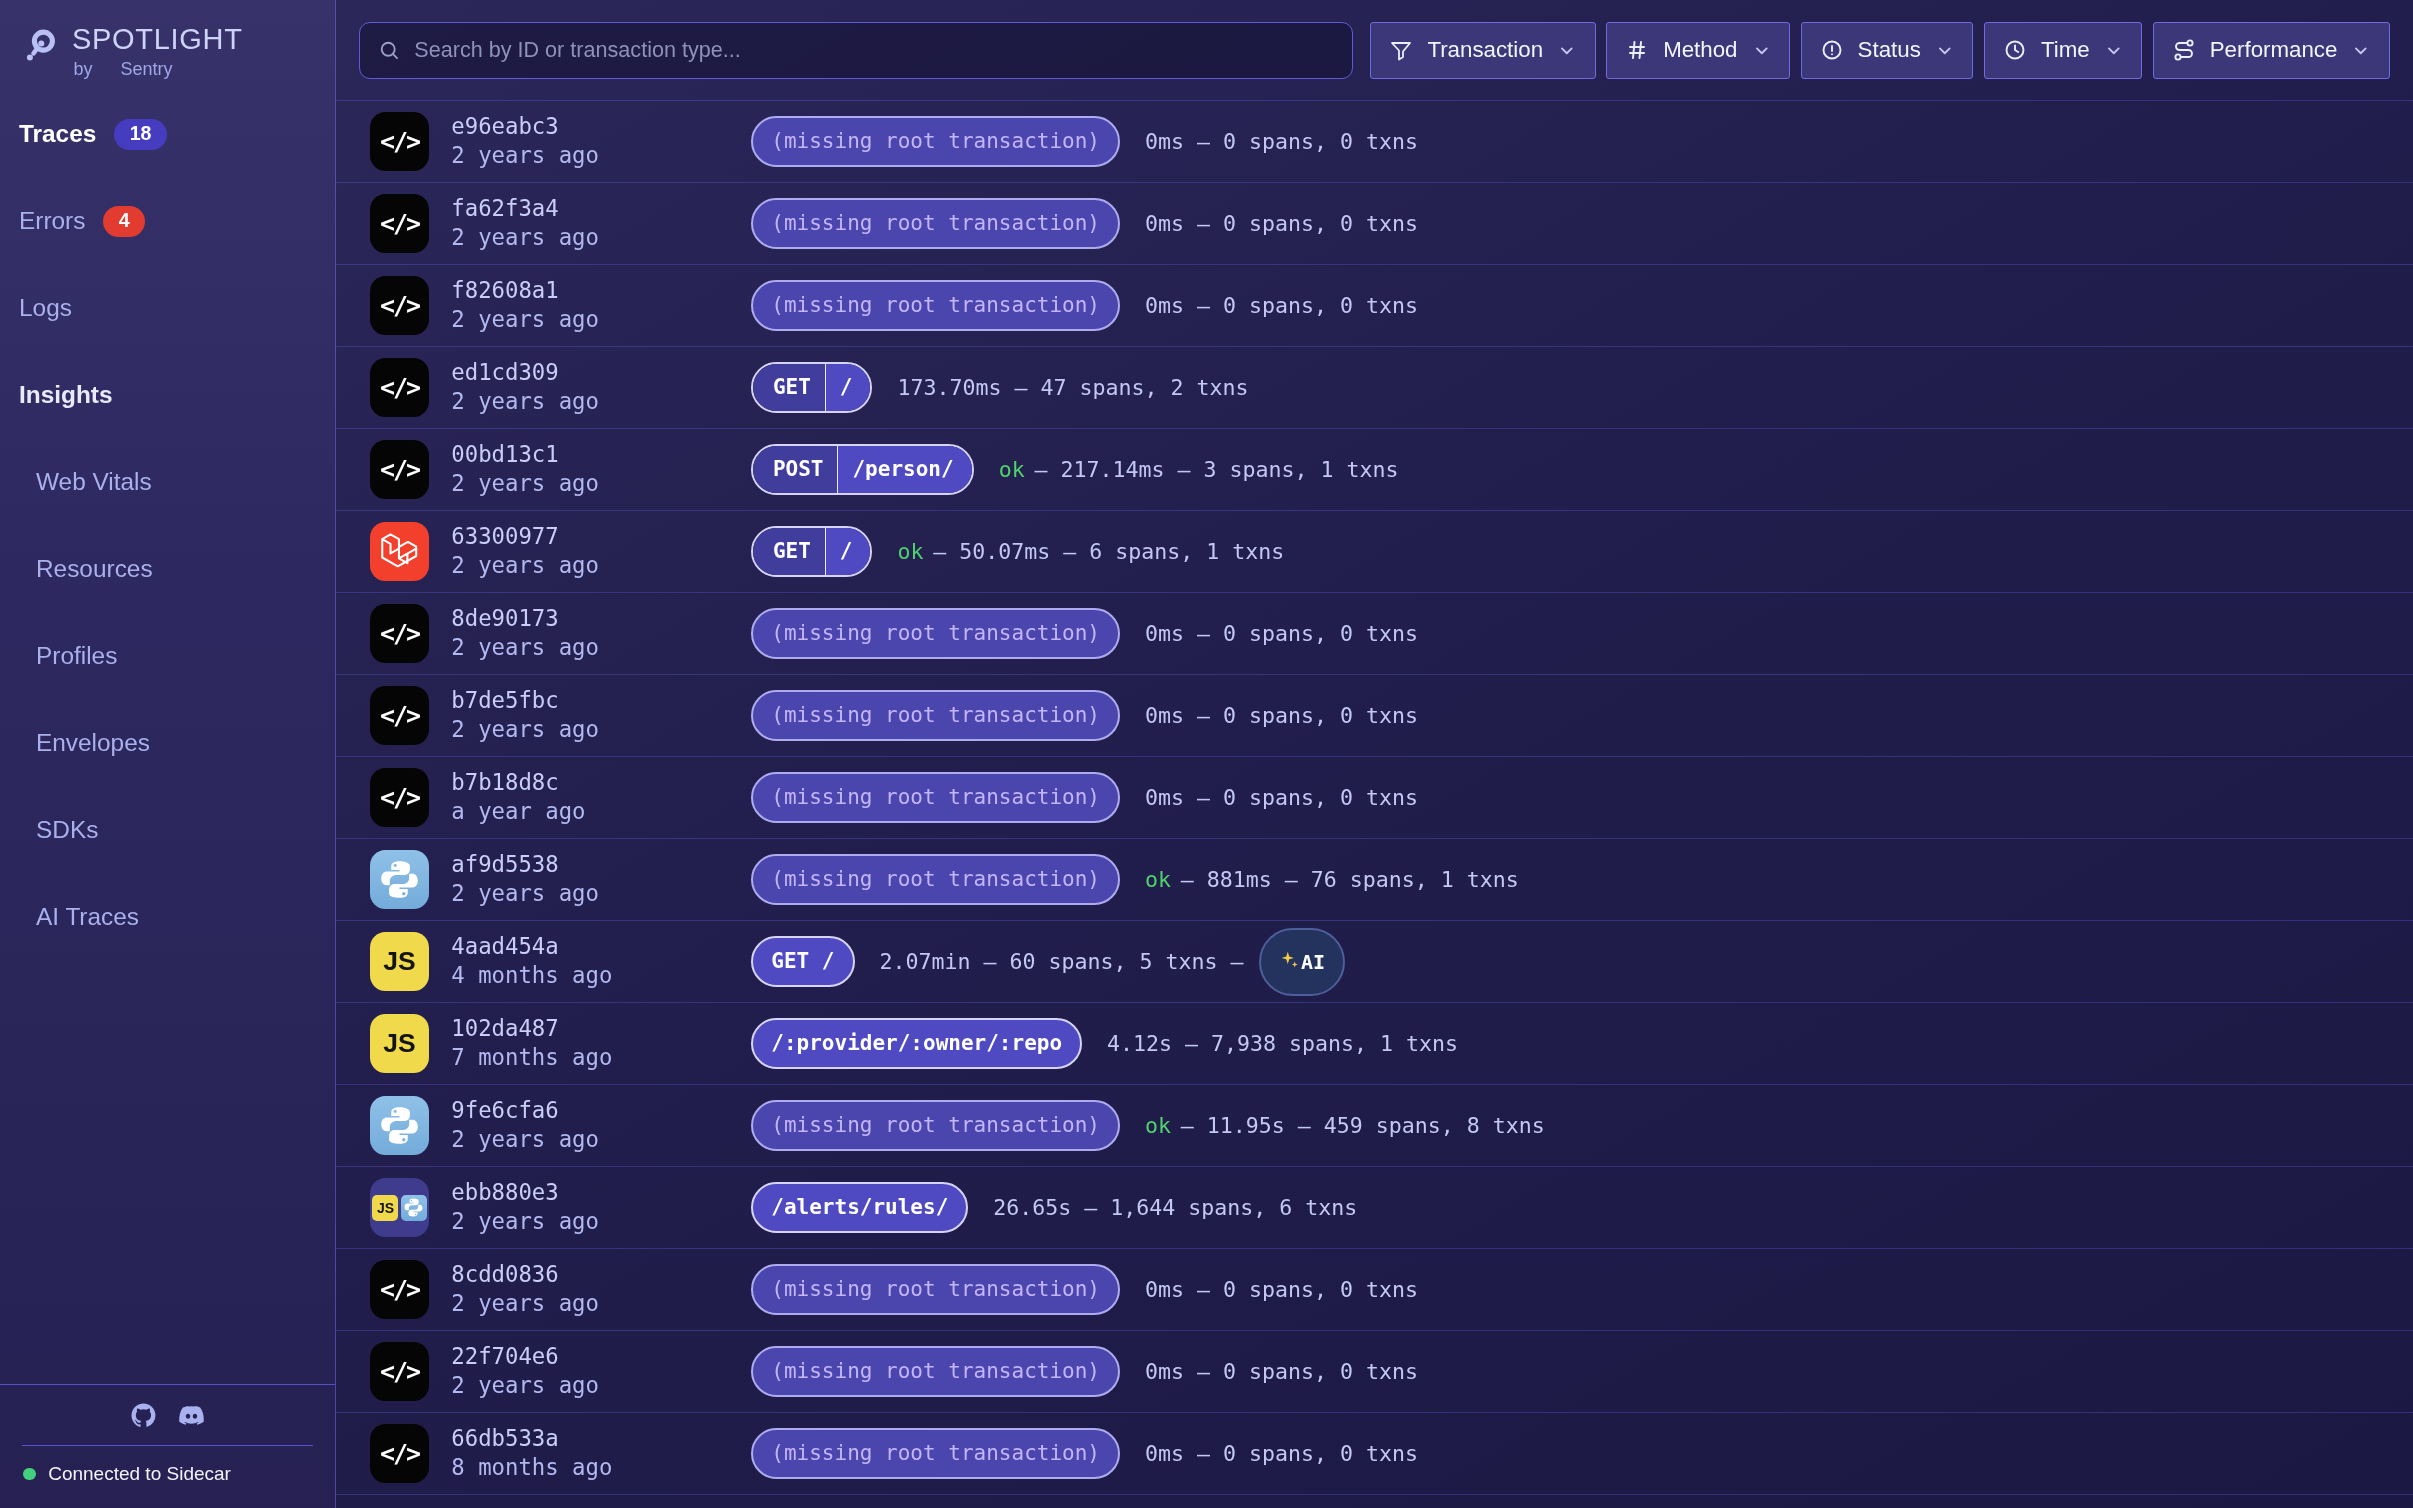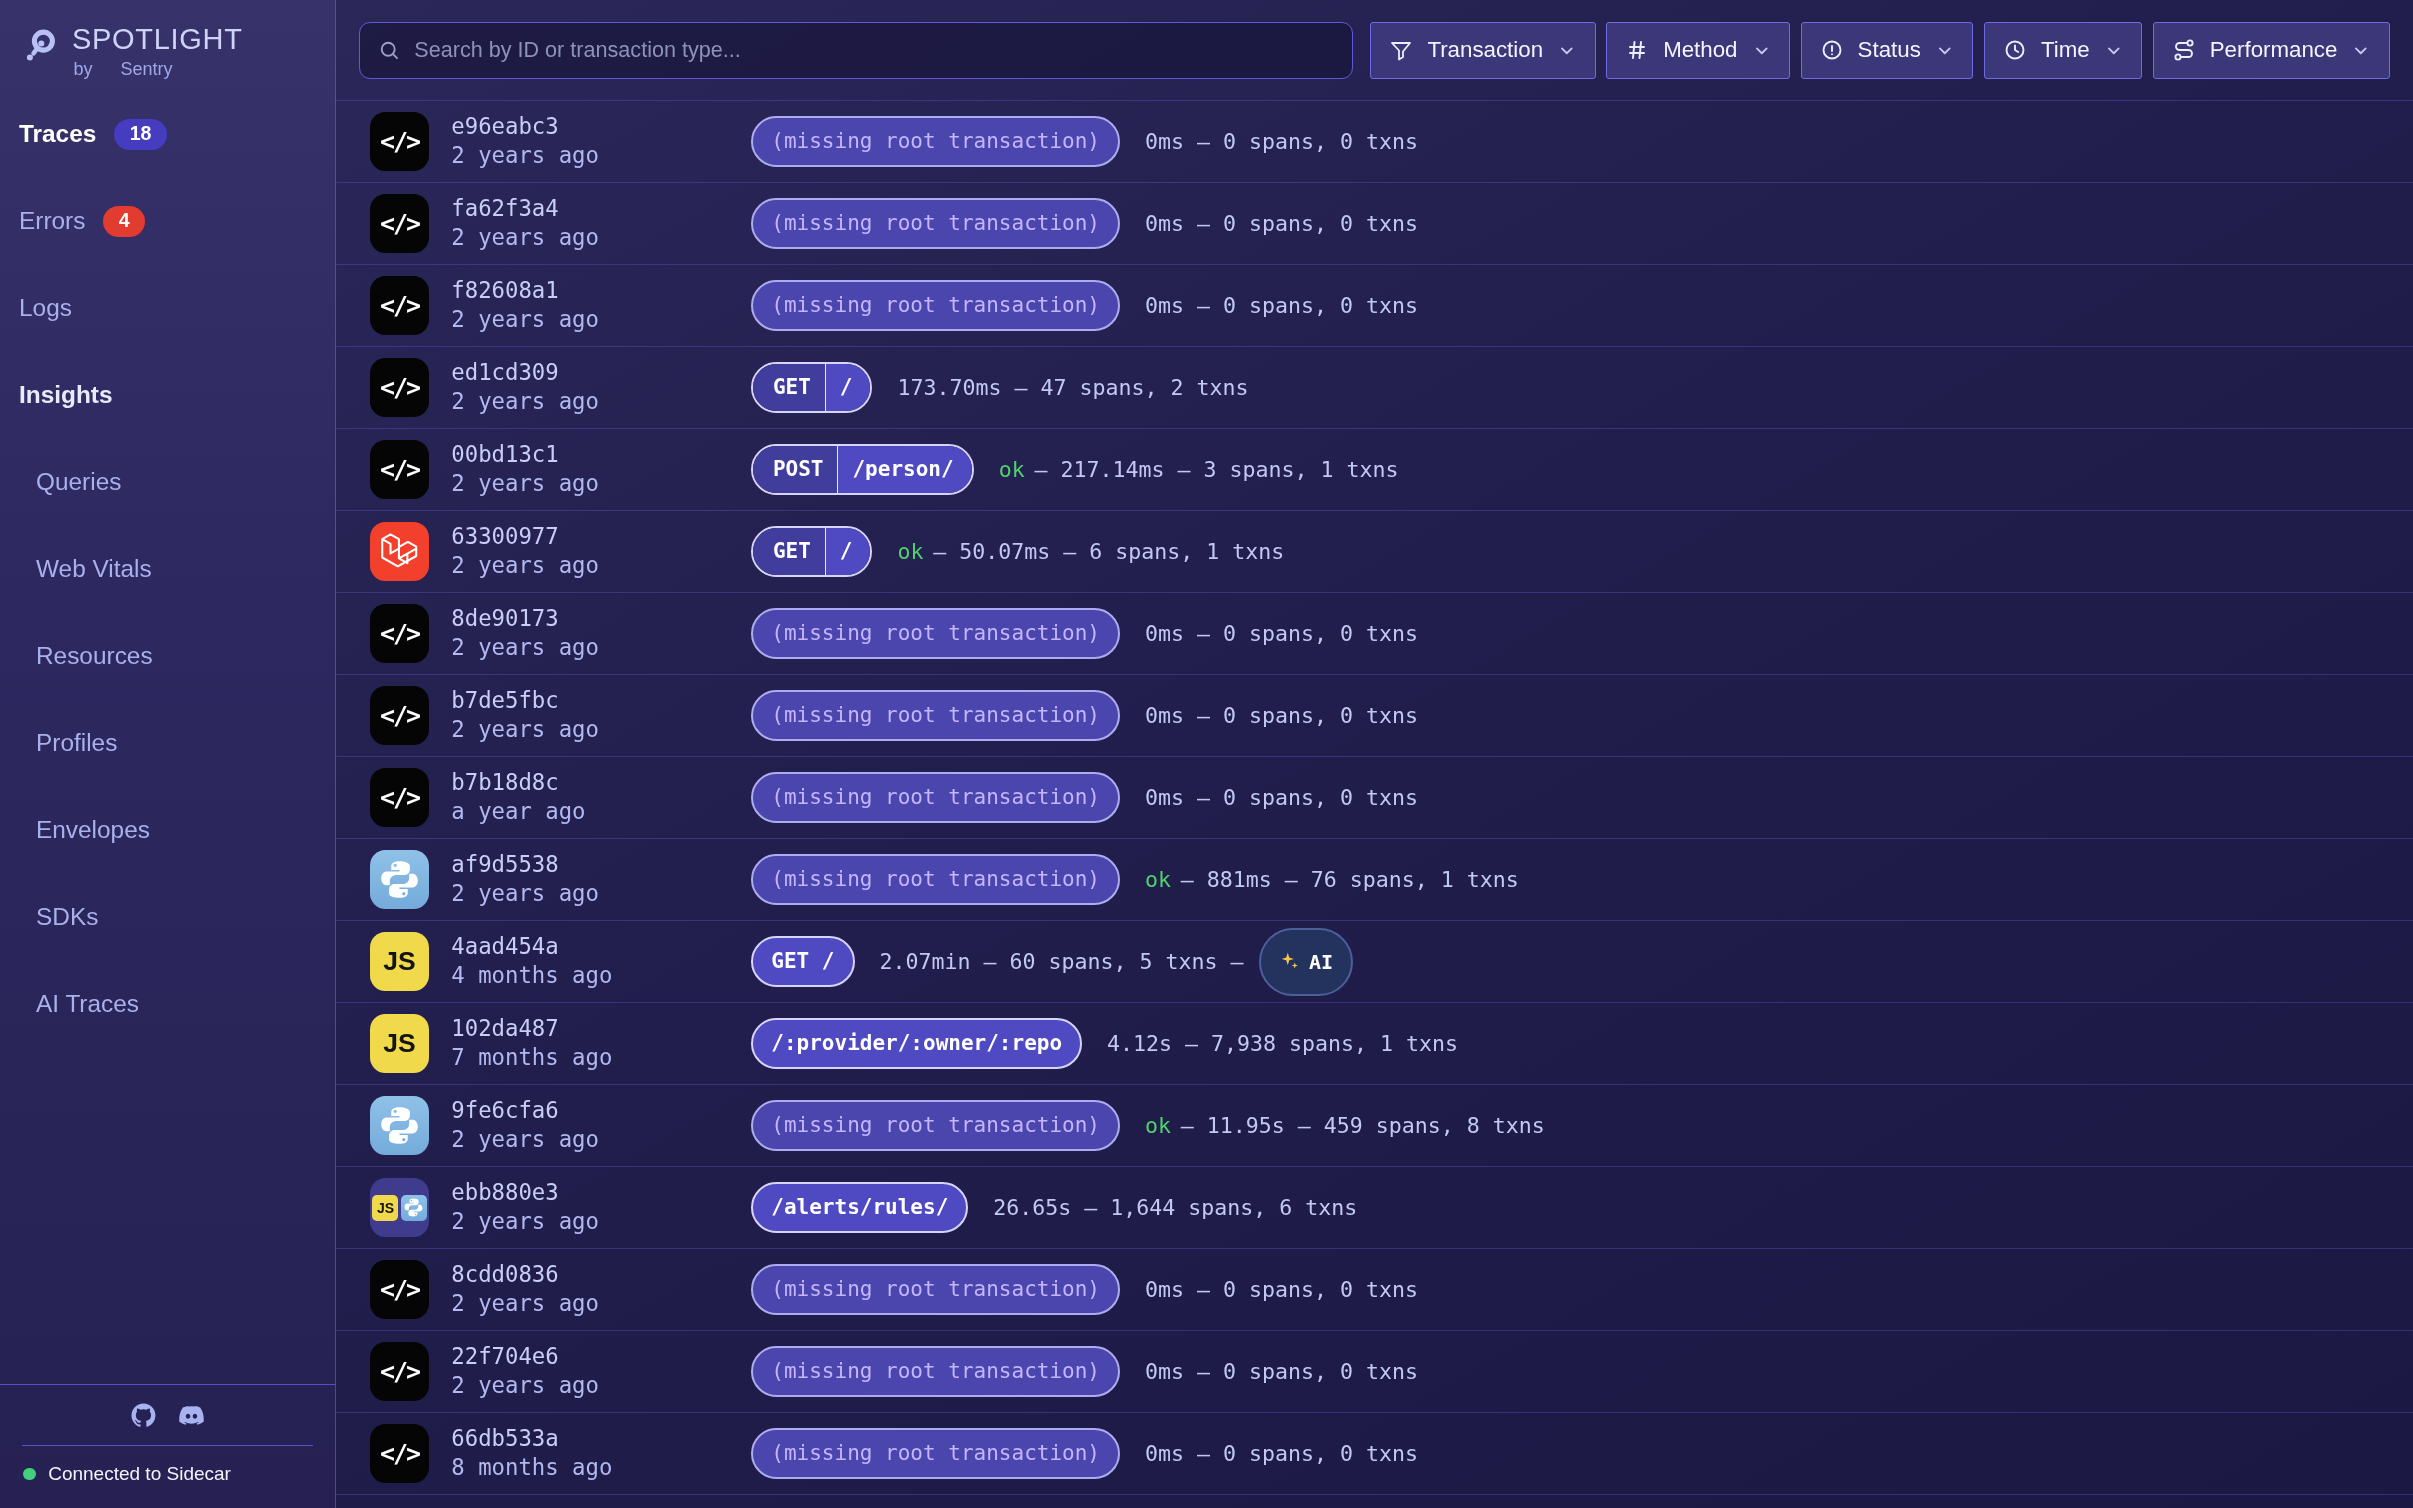--- a/index.html
+++ b/index.html
@@ -113,21 +113,21 @@
   .badge-missing{ background:#4a46ae; border:2.1px solid #aeabef; color:#c4b5fd; padding:12.6px 18px;}
   .badge-pill{ background:#4f4ac2; border:2.1px solid #d6d4f8; color:#fff; padding:12.6px 18px; font-weight:700;}
   .badge-method{ border:2.1px solid #d6d4f8; color:#fff; font-weight:700; overflow:hidden; padding:0;}
   .seg-m{ background:#413d9c; padding:12.6px 14px 12.6px 19.6px; }
   .seg-p{ background:#4f4ac2; padding:12.6px 18px 12.6px 14px; border-left:1.4px solid #e9e8fc; }
 
   .metrics{ display:flex; align-items:center; margin-left:25px; font-size:21.6px; color:#c3c8f3;
     white-space:nowrap;}
   .ok{ color:var(--ok-green,#4fd26b); margin-right:9.8px; }
   .ai-chip{
-    display:inline-flex; align-items:center; gap:9px; margin-left:15.4px;
+    display:inline-flex; gap:1px; margin-left:15.4px;
     background:#24325e; border:2.1px solid #4d5f9b; border-radius:698px;
     padding:20px 18px; color:#fff; font-weight:700; font-size:20px;
   }
   .sparkle{ width:21px; height:21px; }
 </style>
 </head>
 <body>
 
 <div class="app">
 
@@ -157,23 +157,20 @@
         </div>
         <div class="nav-item ">
           <span class="nav-label">Errors</span>
           <span class="nav-badge" style="background: rgb(226, 59, 48);">4</span>
         </div>
         <div class="nav-item ">
           <span class="nav-label">Logs</span>
         </div>
         <div class="nav-item header">
           <span class="nav-label">Insights</span>
-        </div>
-        <div class="nav-item sub">
-          <span class="nav-label">Queries</span>
         </div>
         <div class="nav-item sub">
           <span class="nav-label">Web Vitals</span>
         </div>
         <div class="nav-item sub">
           <span class="nav-label">Resources</span>
         </div>
         <div class="nav-item sub">
           <span class="nav-label">Profiles</span>
         </div>

